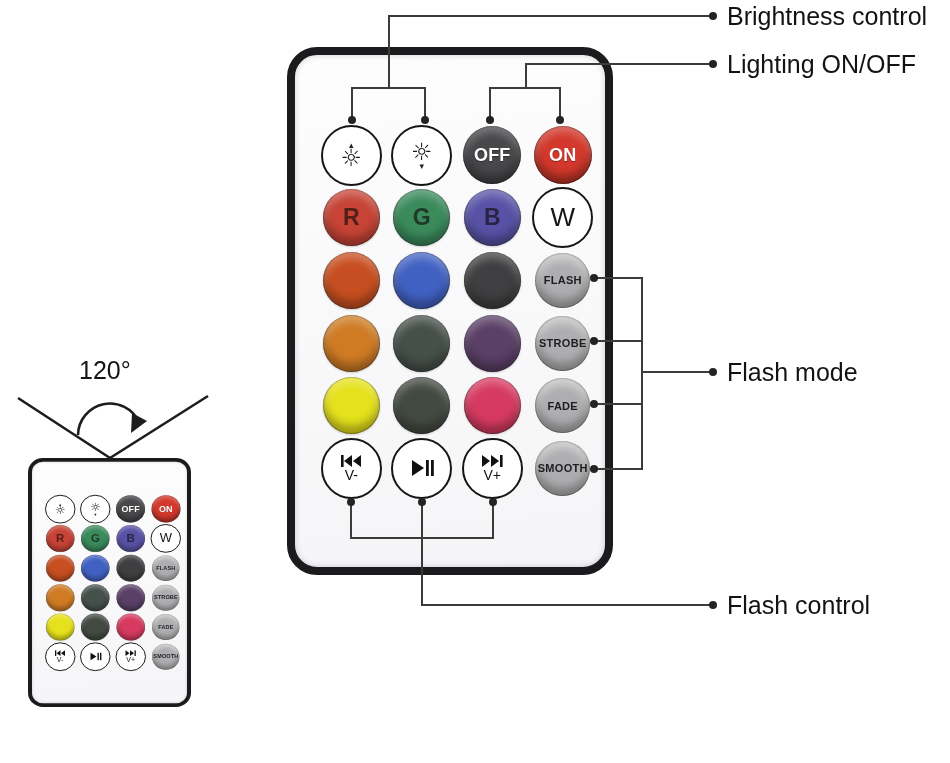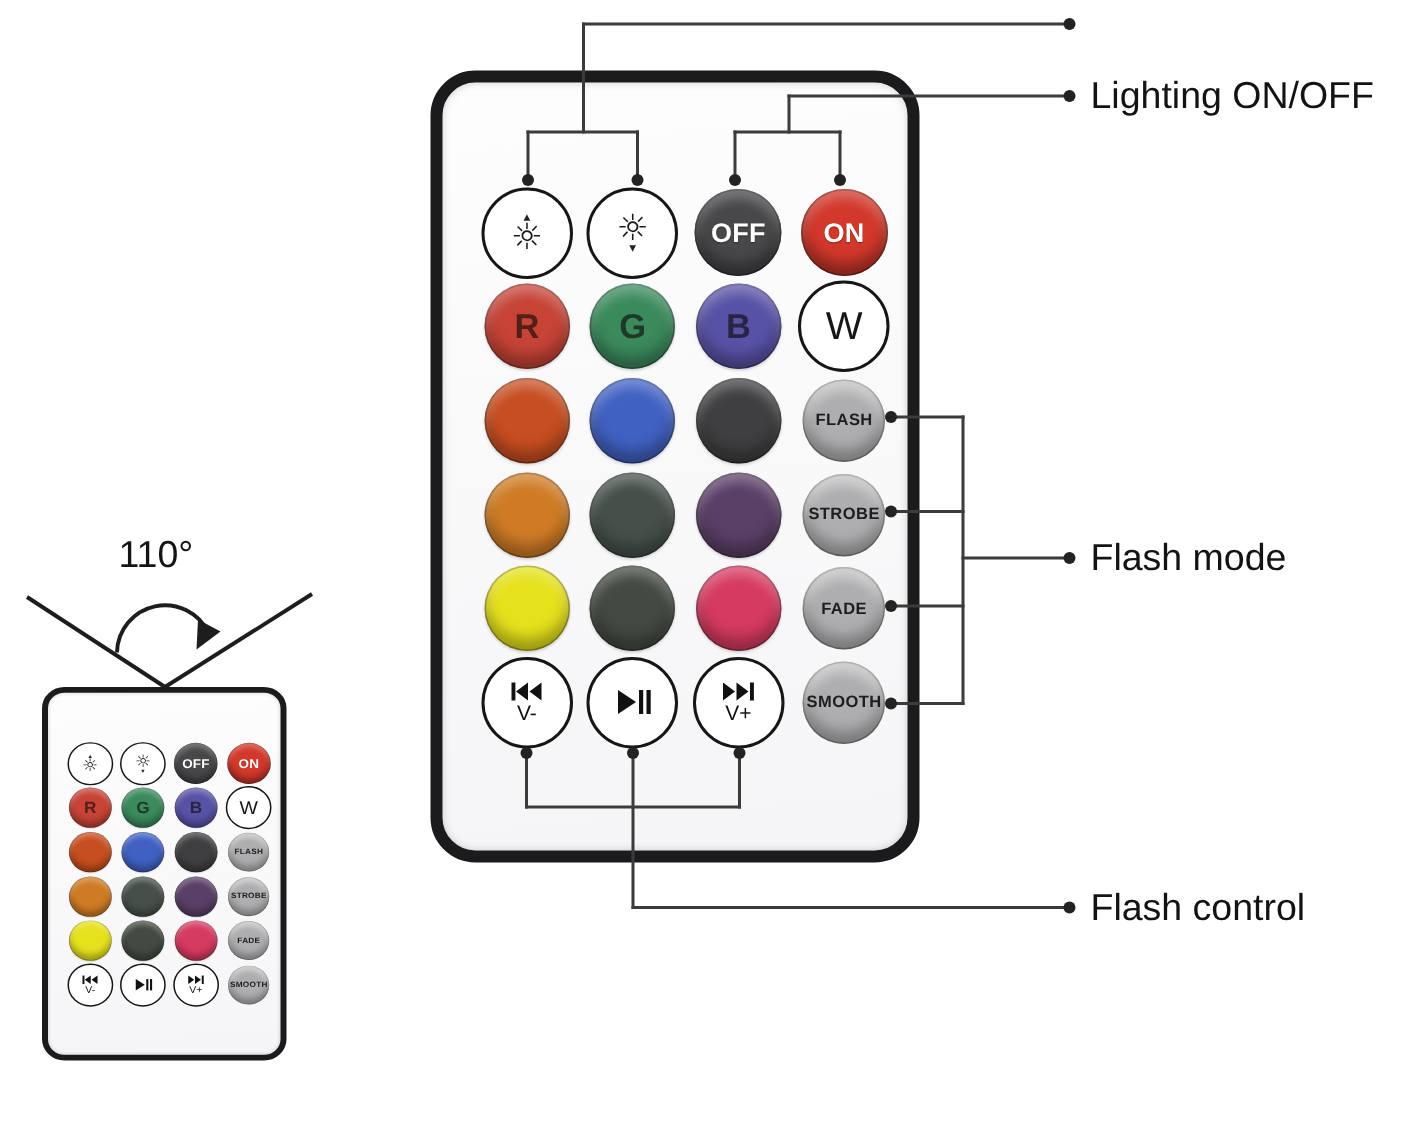--- a/index.html
+++ b/index.html
@@ -304,21 +304,21 @@
       </div>
     </div>
     </div>
 
   <svg class="angle-svg" width="240" height="118" viewBox="0 0 240 118">
     <line x1="18" y1="48" x2="110" y2="108" stroke="#1d1d1d" stroke-width="2.6"></line>
     <line x1="110" y1="108" x2="208" y2="46" stroke="#1d1d1d" stroke-width="2.6"></line>
     <path d="M 78 85 A 32 32 0 0 1 139 72" fill="none" stroke="#1d1d1d" stroke-width="2.6"></path>
     <polygon points="132,63 147,71 131,83" fill="#1d1d1d"></polygon>
   </svg>
-  <span class="angle-label">110°</span>
+  <span class="angle-label">120°</span>
 
   <div class="ln" style="left:388px;top:15px;width:325px;height:2px;"></div>
   <div class="ln" style="left:388px;top:15px;width:2px;height:74px;"></div>
   <div class="ln" style="left:351px;top:87px;width:75px;height:2px;"></div>
   <div class="ln" style="left:351px;top:87px;width:2px;height:31px;"></div>
   <div class="ln" style="left:424px;top:87px;width:2px;height:31px;"></div>
   <div class="dot" style="left:352px;top:120px;"></div>
   <div class="dot" style="left:425px;top:120px;"></div>
   <div class="dot" style="left:713px;top:16px;"></div>
 
@@ -346,17 +346,18 @@
   <div class="ln" style="left:350px;top:502px;width:2px;height:37px;"></div>
   <div class="ln" style="left:492px;top:502px;width:2px;height:37px;"></div>
   <div class="ln" style="left:421px;top:502px;width:2px;height:104px;"></div>
   <div class="ln" style="left:350px;top:537px;width:144px;height:2px;"></div>
   <div class="ln" style="left:421px;top:604px;width:292px;height:2px;"></div>
   <div class="dot" style="left:351px;top:502px;"></div>
   <div class="dot" style="left:422px;top:502px;"></div>
   <div class="dot" style="left:493px;top:502px;"></div>
   <div class="dot" style="left:713px;top:605px;"></div>
 
+  <span class="lbl" style="top:3px;">Brightness control</span>
   <span class="lbl" style="top:51px;">Lighting ON/OFF</span>
   <span class="lbl" style="top:359px;">Flash mode</span>
   <span class="lbl" style="top:592px;">Flash control</span>
 
 </div>
 
 </body></html>

